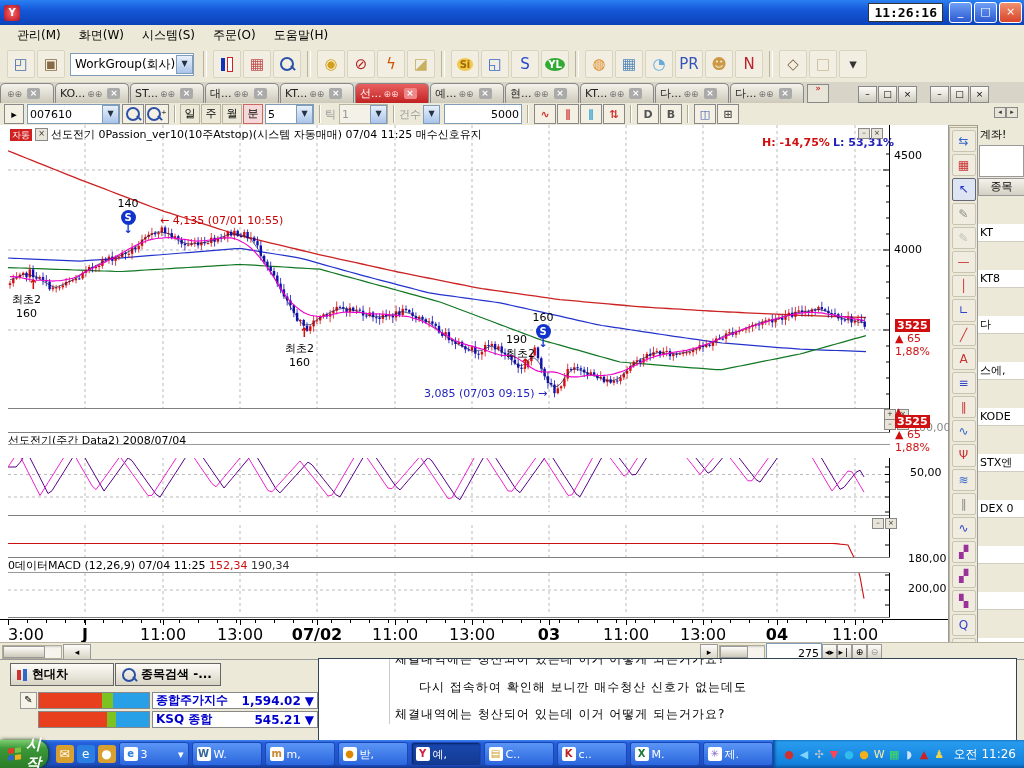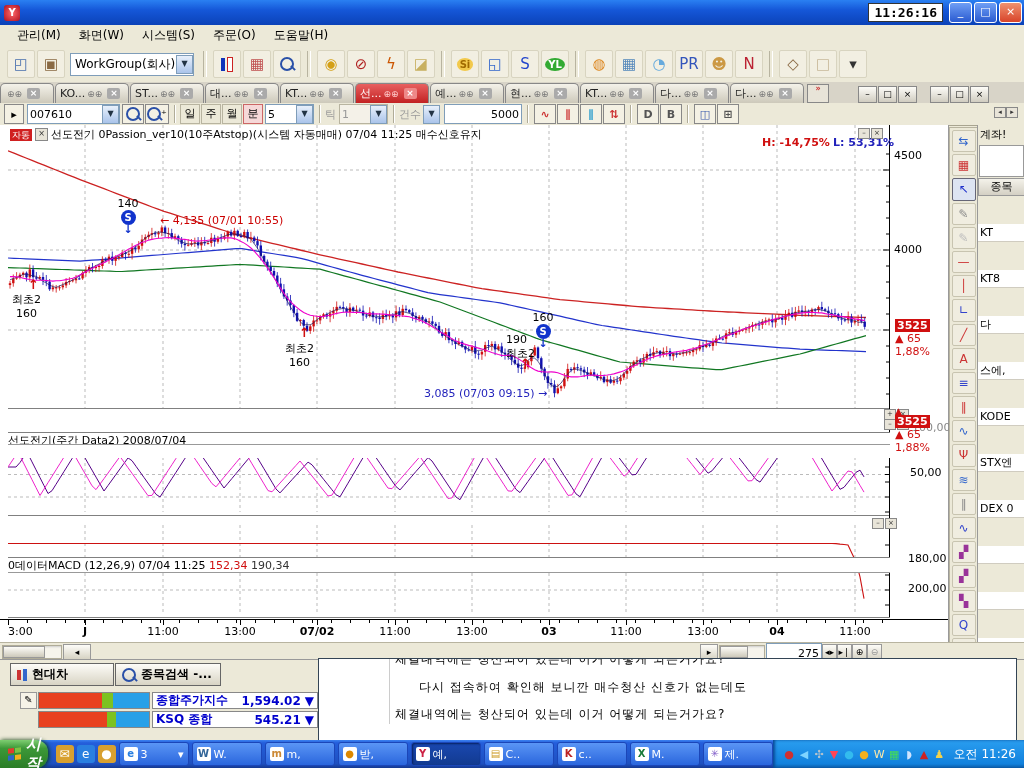--- a/index.html
+++ b/index.html
@@ -81,21 +81,21 @@
   .panel-head{background:#fff;border-top:1px solid #808080;font-size:11px;overflow:hidden;white-space:nowrap;}
   
   .ann{position:absolute;font-size:11px;white-space:nowrap;}
   .smark{position:absolute;width:26px;text-align:center;color:#0000bb;font-weight:bold;}
   .smark .circ{width:15px;height:15px;margin:0 auto;border-radius:50%;background:#1133cc;color:#fff;
     font-size:10px;line-height:15px;font-weight:bold;}
   .smark .dn{color:#1133cc;font-size:11px;line-height:9px;font-weight:bold;}
   .upar{position:absolute;color:#d01010;font-weight:bold;font-size:13px;line-height:11px;}
   
   .timeaxis{left:0;top:619px;width:948px;height:23px;background:#fff;border-top:1px solid #000;}
-  .tlab{position:absolute;top:5px;font-size:11px;transform:translateX(-50%);text-align:center;}
+  .tlab{position:absolute;top:5px;font-size:16px;transform:translateX(-50%);text-align:center;}
   .tlab.b{font-weight:bold;}
   .tick{position:absolute;top:0;width:1px;background:#000;}
   .scrollrow{left:0;top:642px;width:1024px;height:17px;background:#ece9d8;border-top:1px solid #b8b4a0;display:flex;align-items:center;}
   .track{height:12px;background:#f6f4ec;border:1px solid #b0ac98;box-shadow:inset 1px 1px 2px #ccc;}
   .thumb{height:10px;background:linear-gradient(180deg,#fdfcf8,#cdc9ba);border:1px solid #999;}
   .sbtn{height:15px;border:1px solid #999;background:linear-gradient(180deg,#fdfcf8,#d4d0c0);
     font-size:9px;text-align:center;line-height:14px;}
   
   .righttools{left:949px;top:127px;width:27px;height:532px;background:#ece9d8;border:1px solid #b8b4a0;
     display:flex;flex-direction:column;align-items:center;padding-top:2px;}

